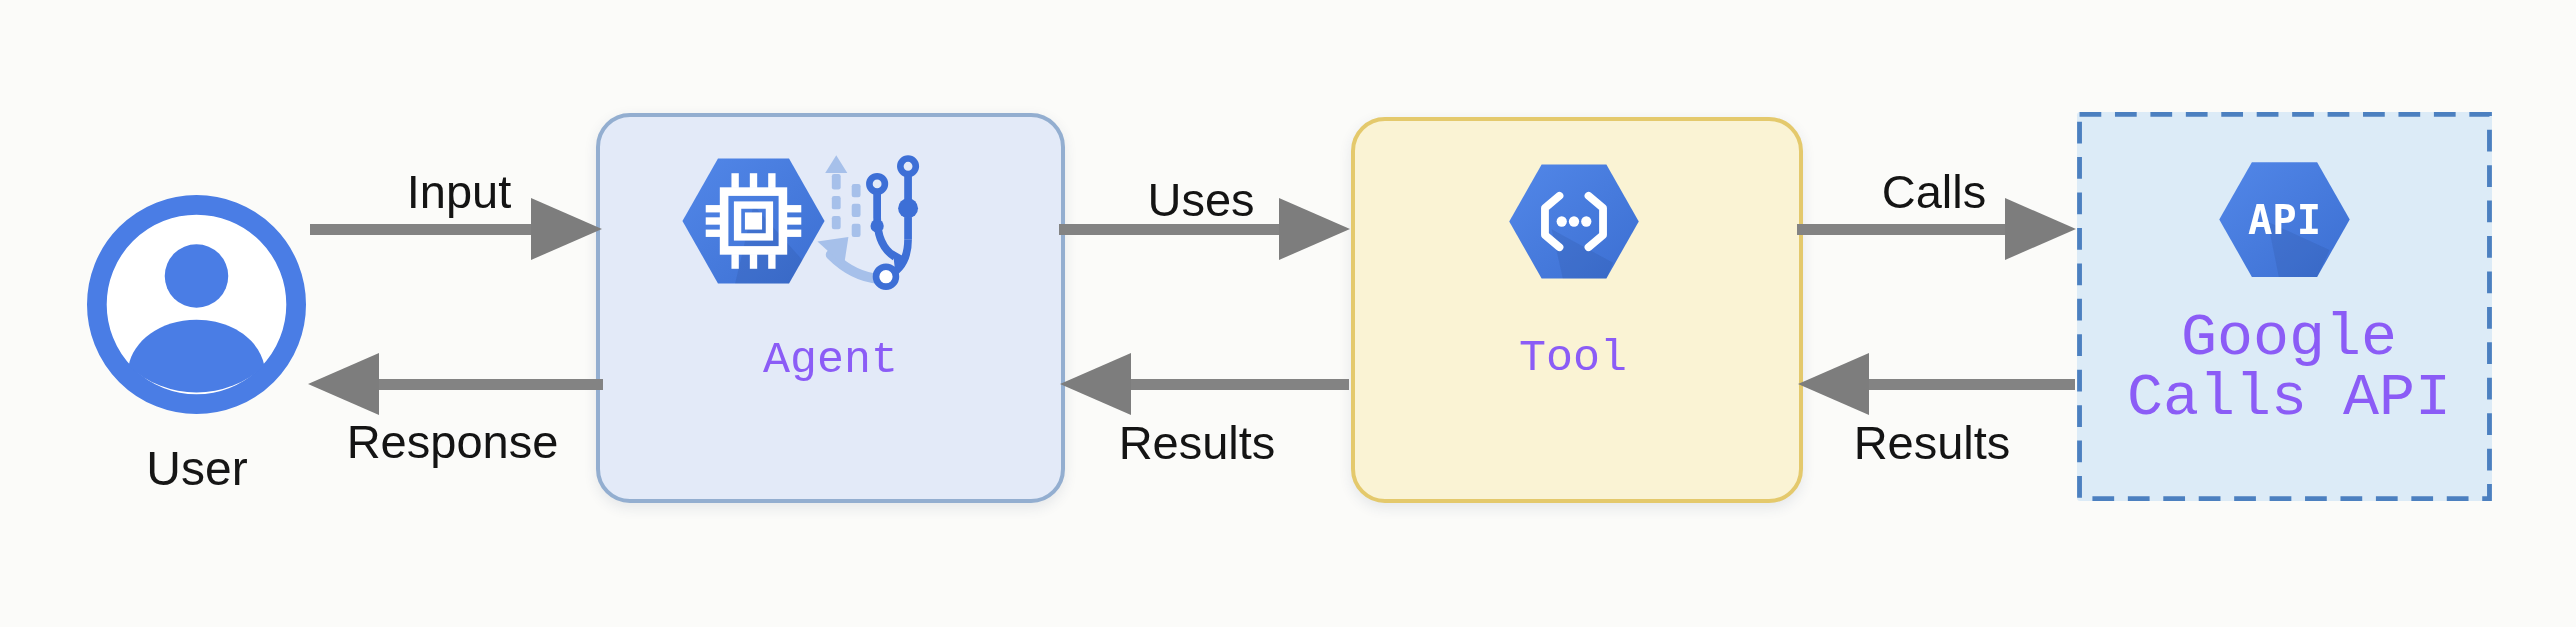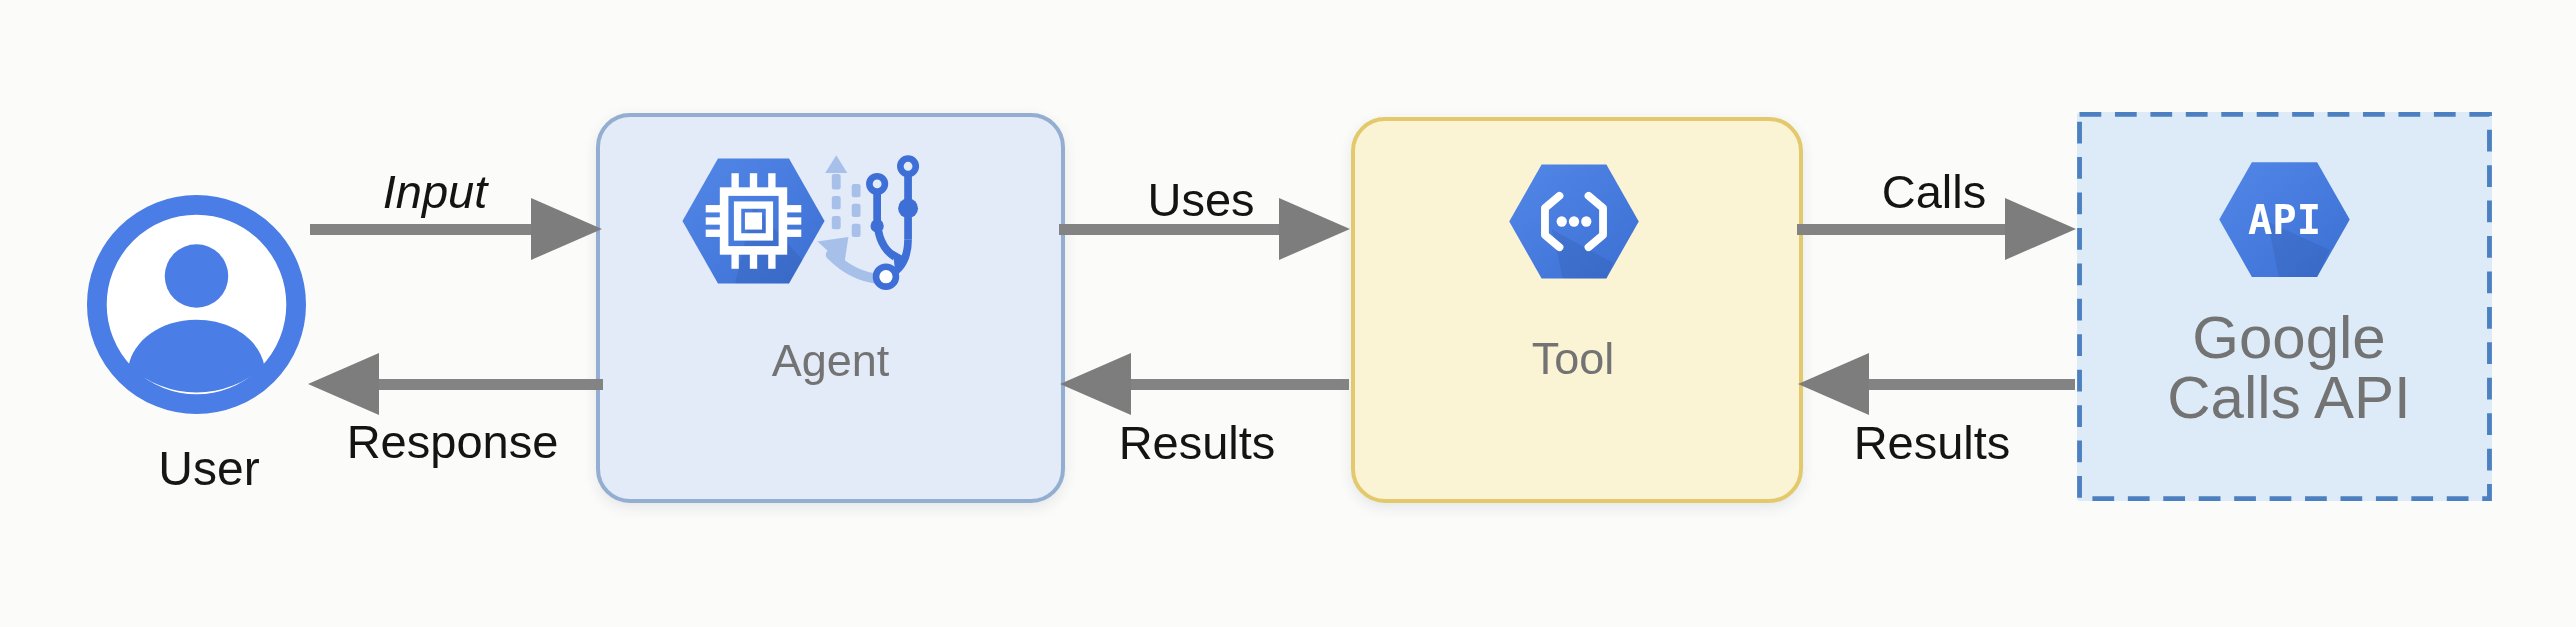--- a/index.html
+++ b/index.html
@@ -13,31 +13,31 @@
   
   .node-box{
     position:absolute;border-radius:34px;
     box-shadow:0 4.8px 13px rgba(40,60,100,0.10);
   }
   #agent-box{left:596px;top:113px;width:461px;height:382px;background:#e3eaf8;border:4px solid #93aed0;}
   #tool-box{left:1351px;top:117px;width:444px;height:378px;background:#faf3d4;border:4px solid #e4c96c;}
   #api-box{left:2077px;top:112px;width:415px;height:389px;background:#dcebf7;border-radius:3.2px;box-shadow:none;}
   #api-border{position:absolute;left:0;top:0;}
   .box-text{
-    position:absolute;text-align:center;font-size:45px;line-height:58px;color:#737373;
+    position:absolute;text-align:center;font-size:45px;line-height:58px;color:#8b5cf6;font-family:Liberation Mono, monospace;
   }
   #agent-text{left:596px;top:332px;width:469px;}
   #tool-text{left:1351px;top:330px;width:444px;}
   #api-text{left:2077px;top:308px;width:424px;font-size:60px;line-height:60px;}
   
   #user-icon{left:87px;top:195px;width:219px;height:219px;}
-  #user-label{left:80px;top:441px;width:258px;text-align:center;font-size:48px;}
+  #user-label{left:68px;top:441px;width:258px;text-align:center;font-size:48px;}
   
   .edge-label{position:absolute;text-align:center;font-size:47px;color:#141414;}
-  #label-input{left:314px;top:164px;width:242px;font-style:italic;}
+  #label-input{left:338px;top:164px;width:242px;}
   #label-uses{left:1080px;top:164px;width:242px;margin-top:8px;}
   #label-calls{left:1813px;top:164px;width:242px;}
   #label-response{left:306px;top:414px;width:293px;}
   #label-results-1{left:1076px;top:415px;width:242px;}
   #label-results-2{left:1811px;top:415px;width:242px;}
   
   .arrow{position:absolute;height:63px;}
   .arrow .shaft{position:absolute;top:26px;height:11.3px;background:#838383;}
   .arrow .head-right{
     position:absolute;right:0;top:0;width:0;height:0;

